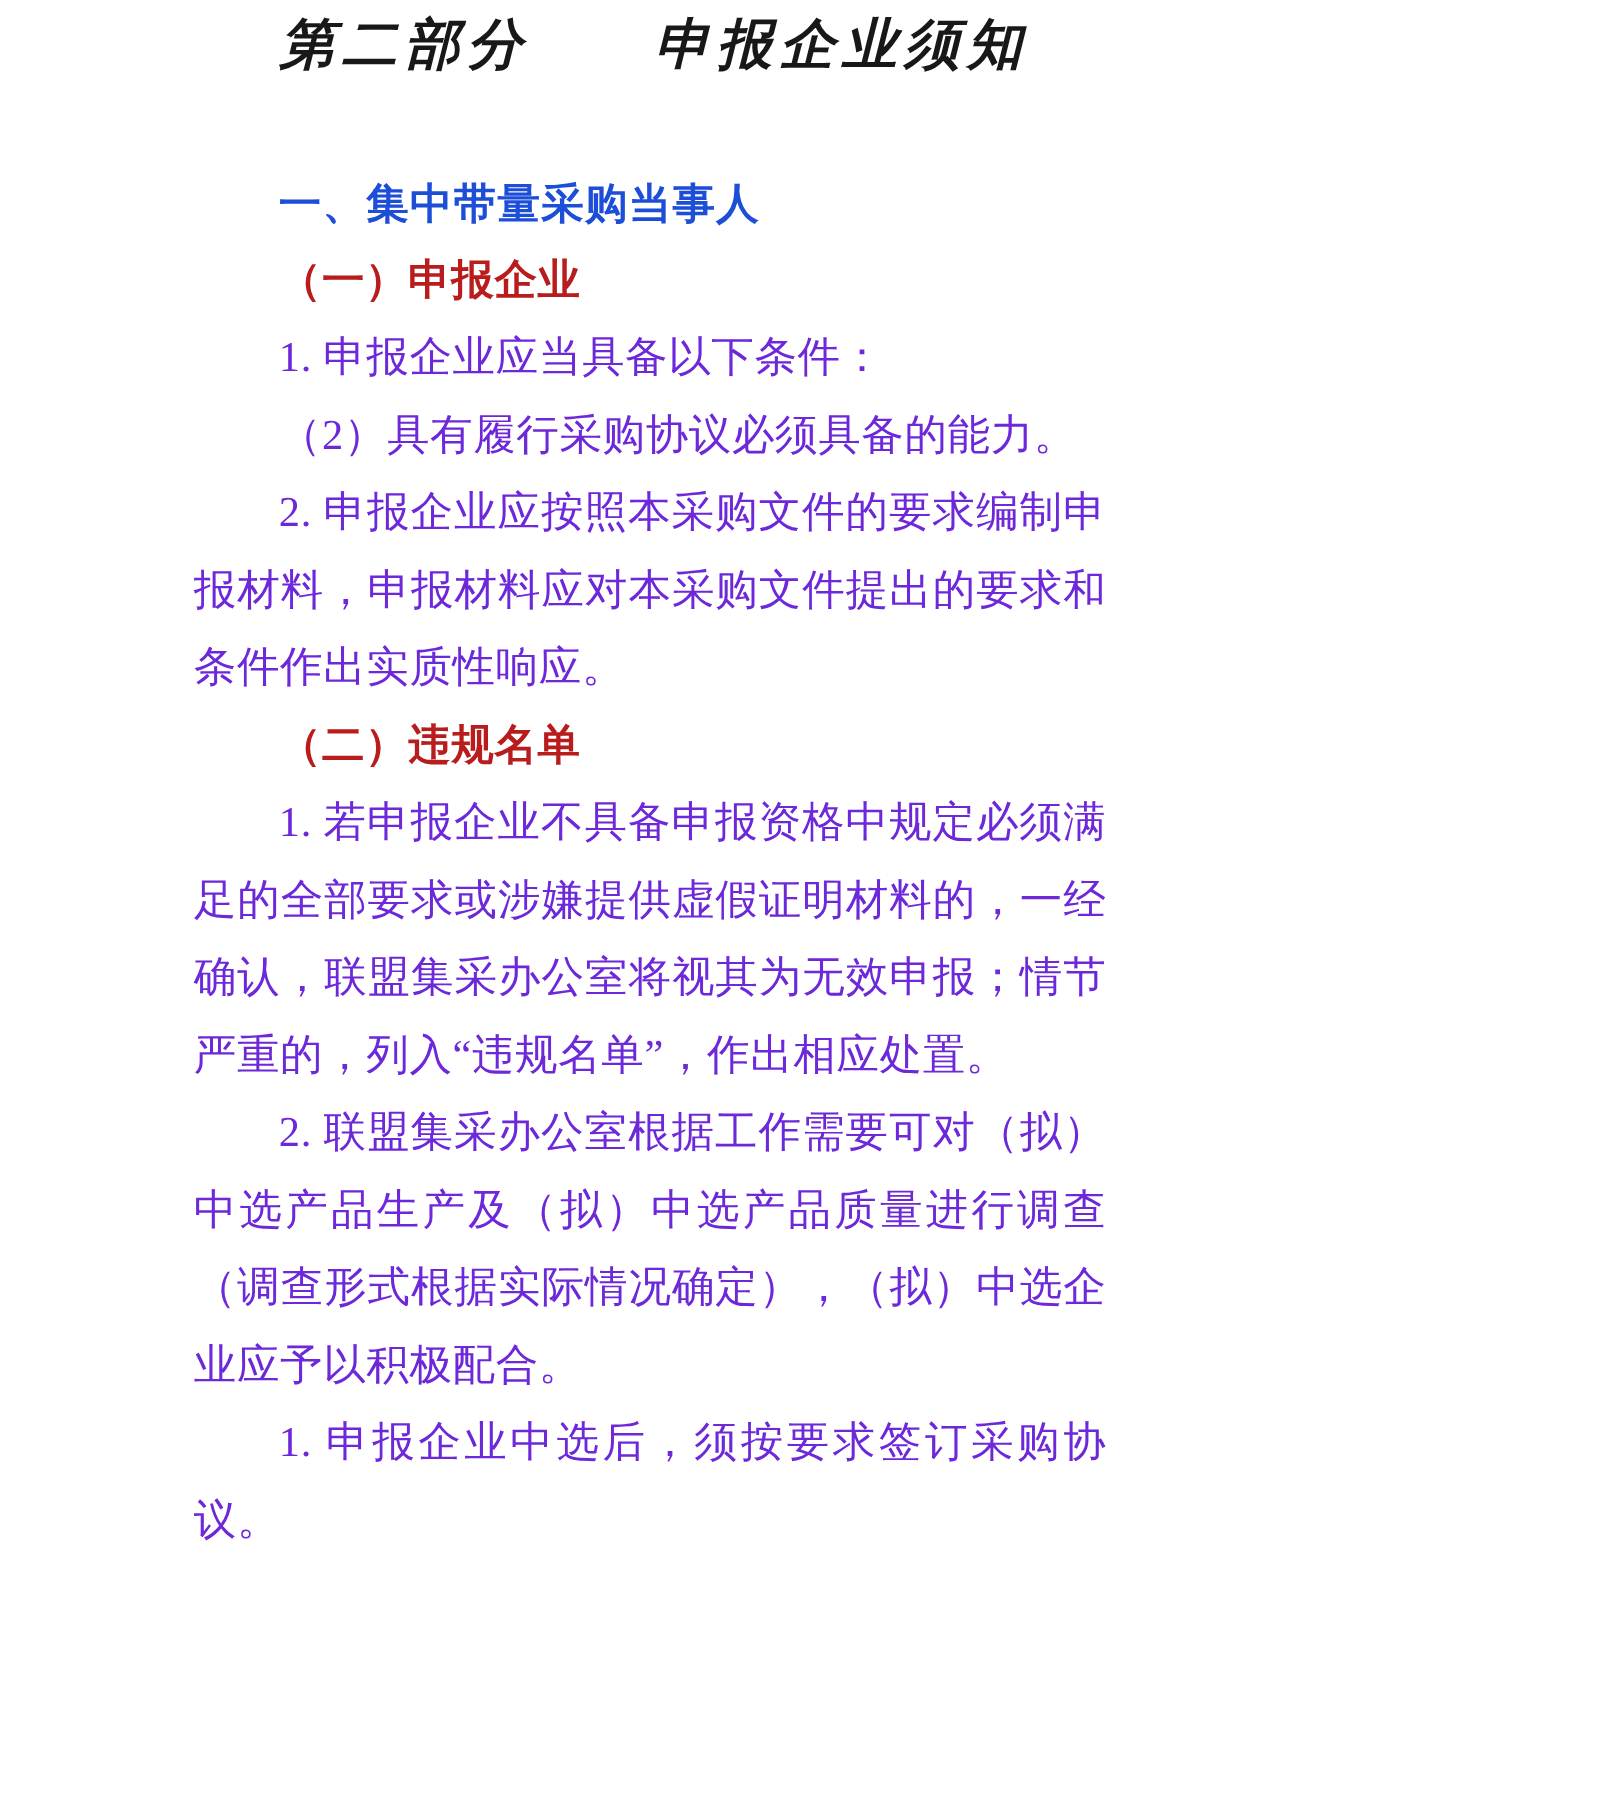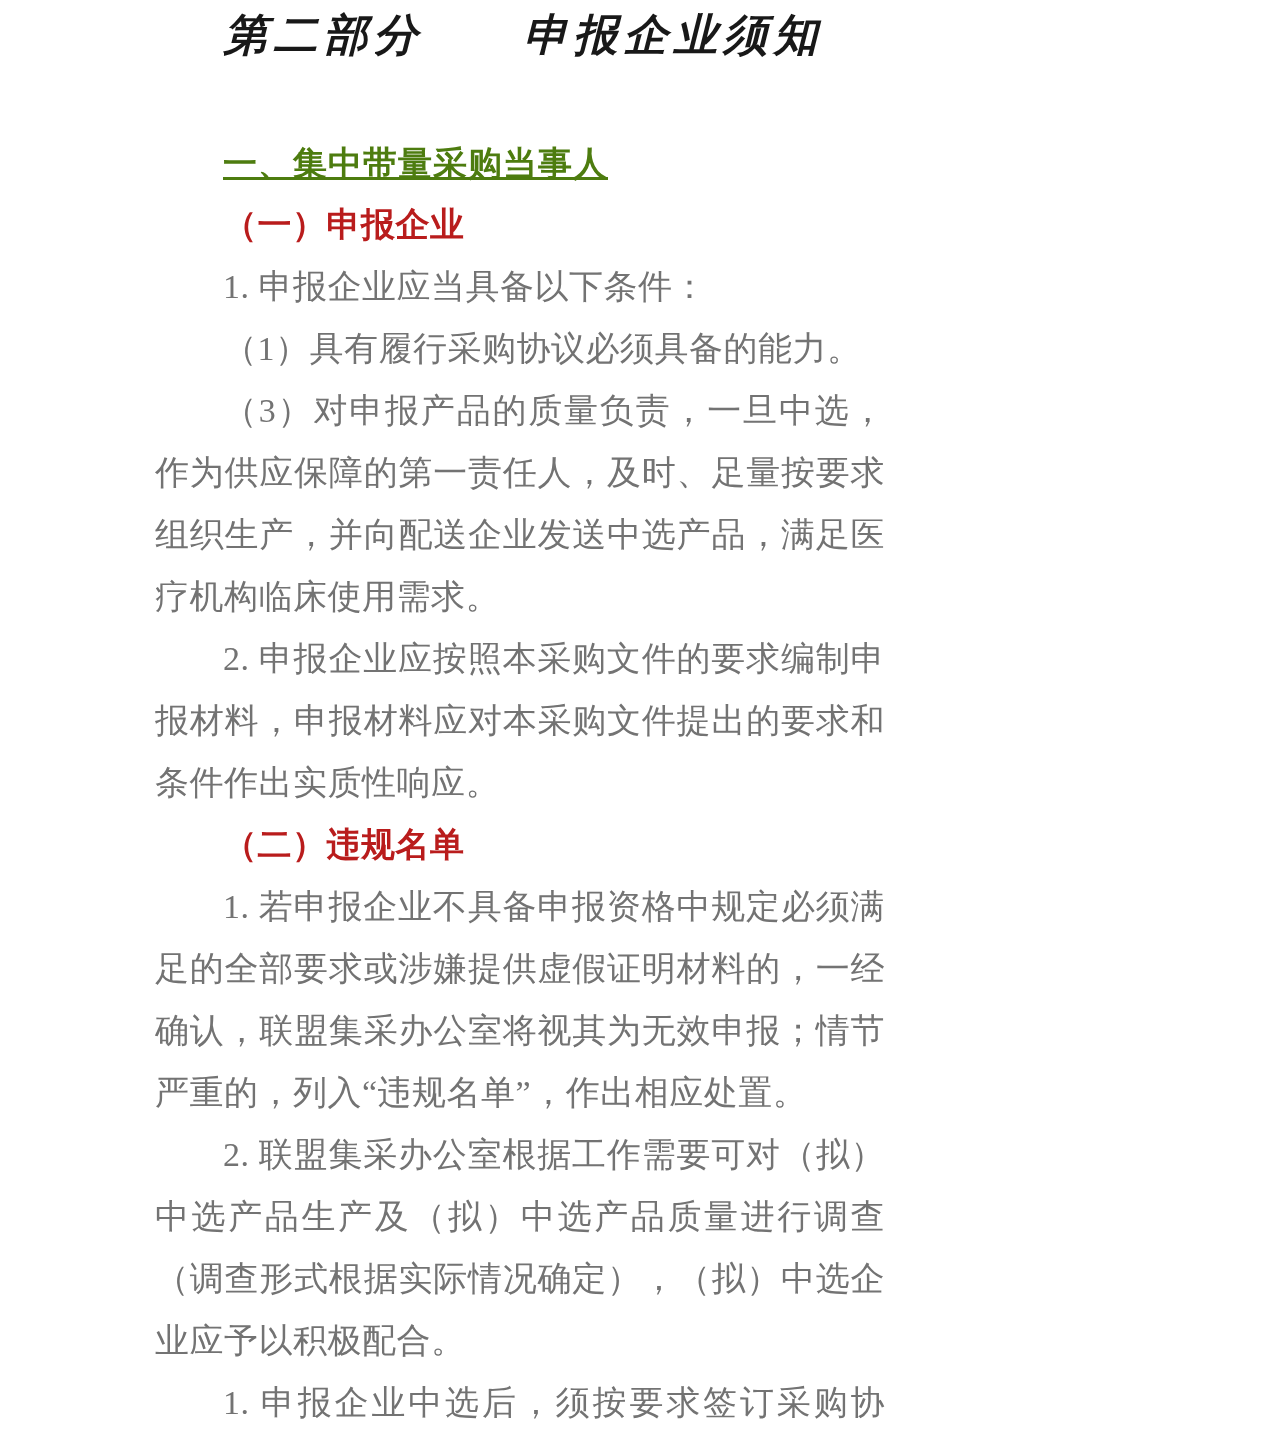--- a/index.html
+++ b/index.html
@@ -31,29 +31,28 @@
   .content {
     margin-top: 66px;
     padding: 0 162px 0 155px;
   }
   .content p {
     margin: 0;
     font-size: 34px;
     line-height: 62px;
     text-align: justify;
     text-indent: 2em;
-    color: #737373;
+    color: #6d28d9;
     letter-spacing: 0.5px;
   }
   .content p.h1 {
     font-family: "Liberation Sans", sans-serif;  
     font-weight: 700;
-    color: #4d7c0f;
+    color: #1d4ed8;
     letter-spacing: 1px;
-    text-decoration: underline;
   }
   .content p.h2 {
     font-family: "Liberation Serif", serif;      
     font-weight: 700;
     color: #b91c1c;
   }
 </style>
 </head>
 <body>
 
@@ -62,24 +61,23 @@
   <h1 class="doc-title">第二部分　　申报企业须知</h1>
 
   <main class="content">
 
     <p class="h1">一、集中带量采购当事人</p>
 
     <p class="h2">（一）申报企业</p>
 
     <p class="body">1. 申报企业应当具备以下条件：</p>
 
-    <p class="body">（1）具有履行采购协议必须具备的能力。</p>
+    <p class="body">（2）具有履行采购协议必须具备的能力。</p>
 
 
-    <p class="body">（3）对申报产品的质量负责，一旦中选，作为供应保障的第一责任人，及时、足量按要求组织生产，并向配送企业发送中选产品，满足医疗机构临床使用需求。</p>
 
     <p class="body">2. 申报企业应按照本采购文件的要求编制申报材料，申报材料应对本采购文件提出的要求和条件作出实质性响应。</p>
 
     <p class="h2">（二）违规名单</p>
 
     <p class="body">1. 若申报企业不具备申报资格中规定必须满足的全部要求或涉嫌提供虚假证明材料的，一经确认，联盟集采办公室将视其为无效申报；情节严重的，列入“违规名单”，作出相应处置。</p>
 
     <p class="body">2. 联盟集采办公室根据工作需要可对（拟）中选产品生产及（拟）中选产品质量进行调查（调查形式根据实际情况确定），（拟）中选企业应予以积极配合。</p>
 
     <p class="body">1. 申报企业中选后，须按要求签订采购协议。</p>

